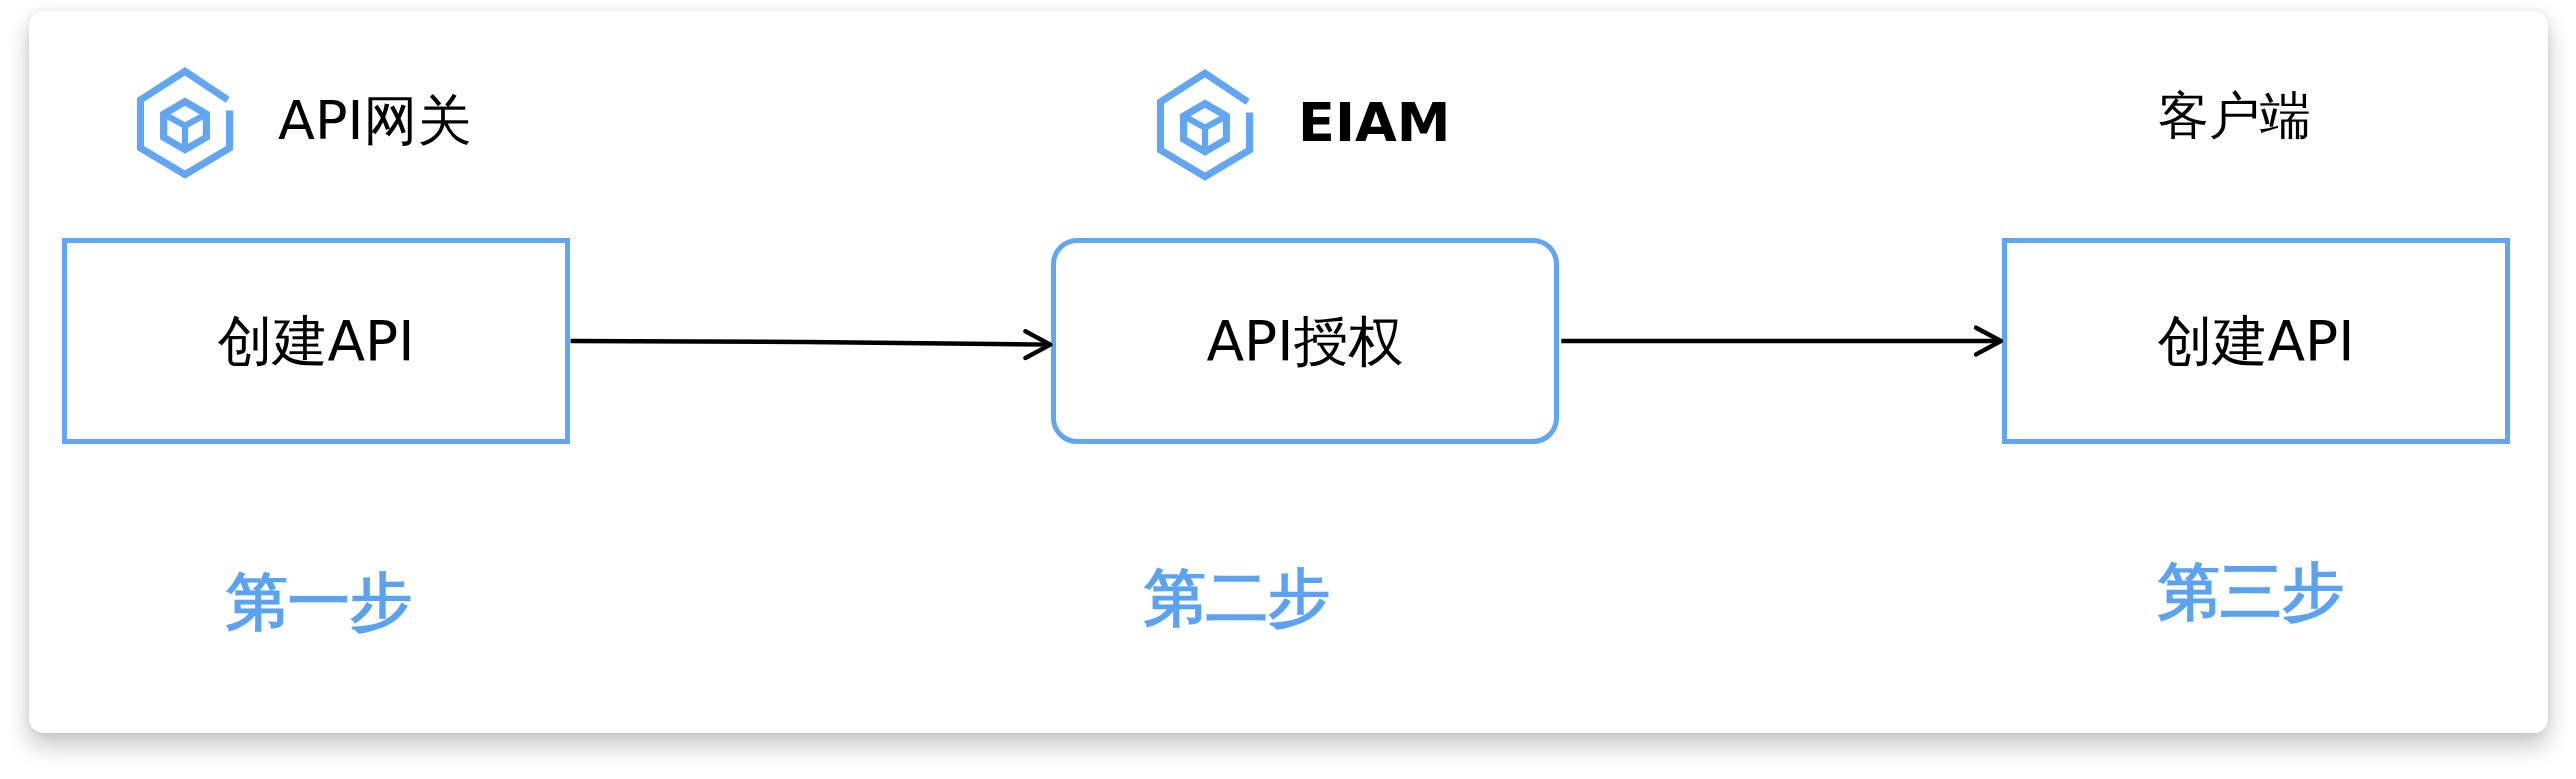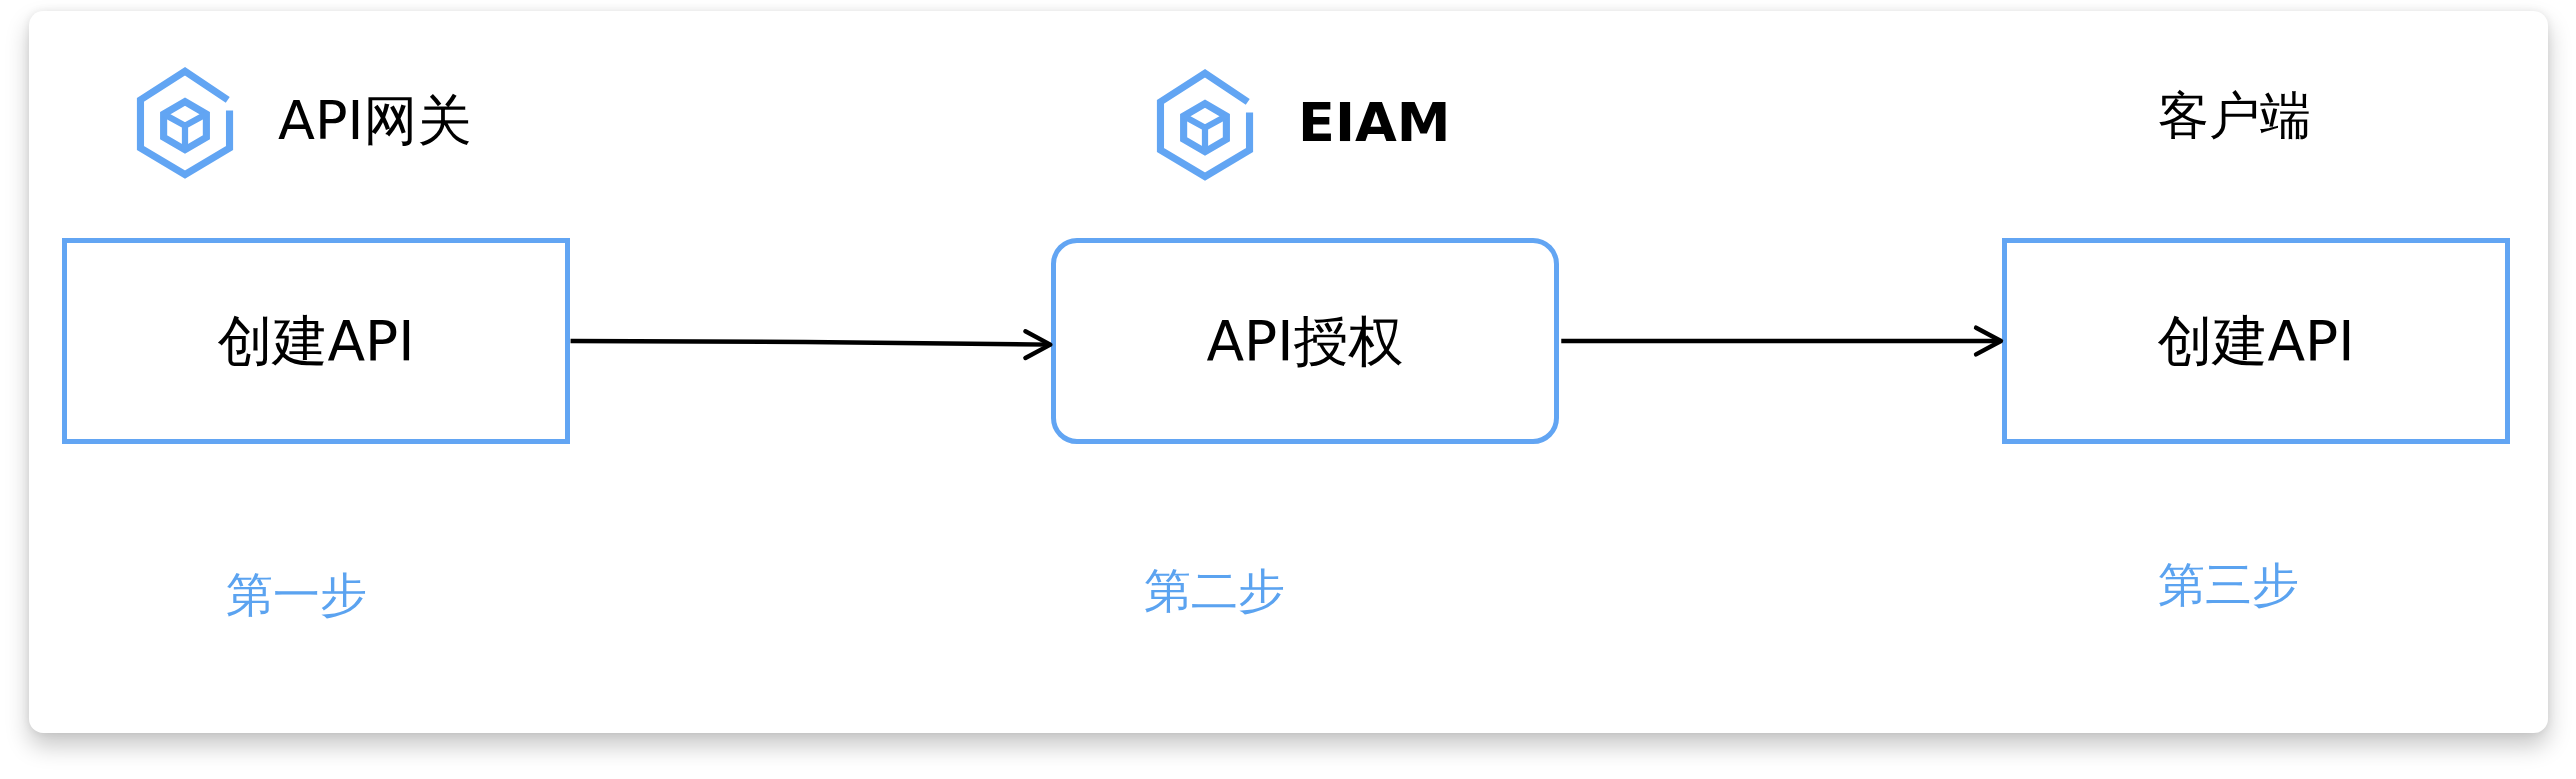--- a/index.html
+++ b/index.html
@@ -23,22 +23,22 @@
     position: absolute; top: 238px; width: 498px; height: 196px;
     border: 5.3px solid #62a5f3; background: #fff;
     display: flex; align-items: center; justify-content: center;
     flex-direction: column;
   }
   .box span {
     font-size: 55px; line-height: 75px; color: #000; white-space: nowrap;
     text-align: center; display: block;
   }
   .step {
-    position: absolute; font-size: 47px; color: #5ba3f0; line-height: 1;
-    white-space: nowrap; font-weight: normal;
+    position: absolute; font-size: 62px; color: #5ba3f0; line-height: 1;
+    white-space: nowrap; font-weight: bold;
   }
   svg.arrows { position: absolute; left: 0; top: 0; width: 2576px; height: 780px; pointer-events: none; }
 </style>
 </head>
 <body>
 
 <div class="card"></div>
 
 <div class="icon" style="left:135px; top:66px;">
   <svg viewBox="0 0 112 128">

